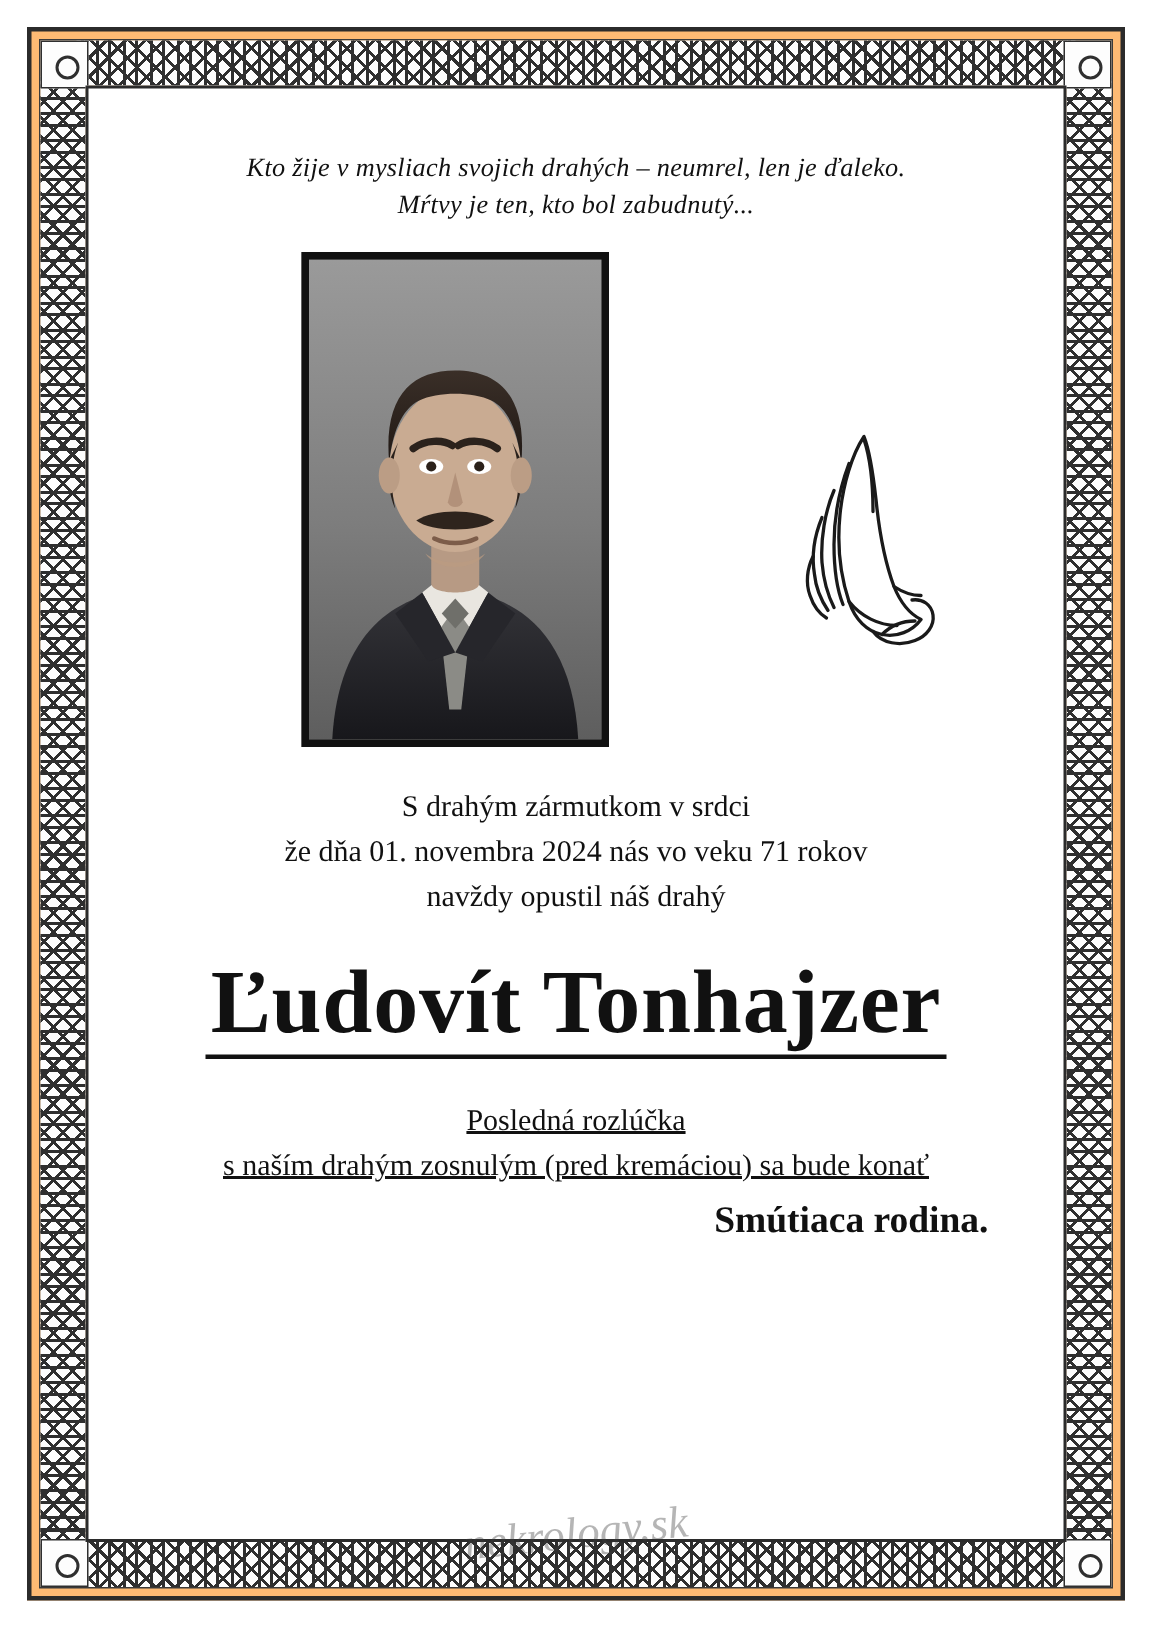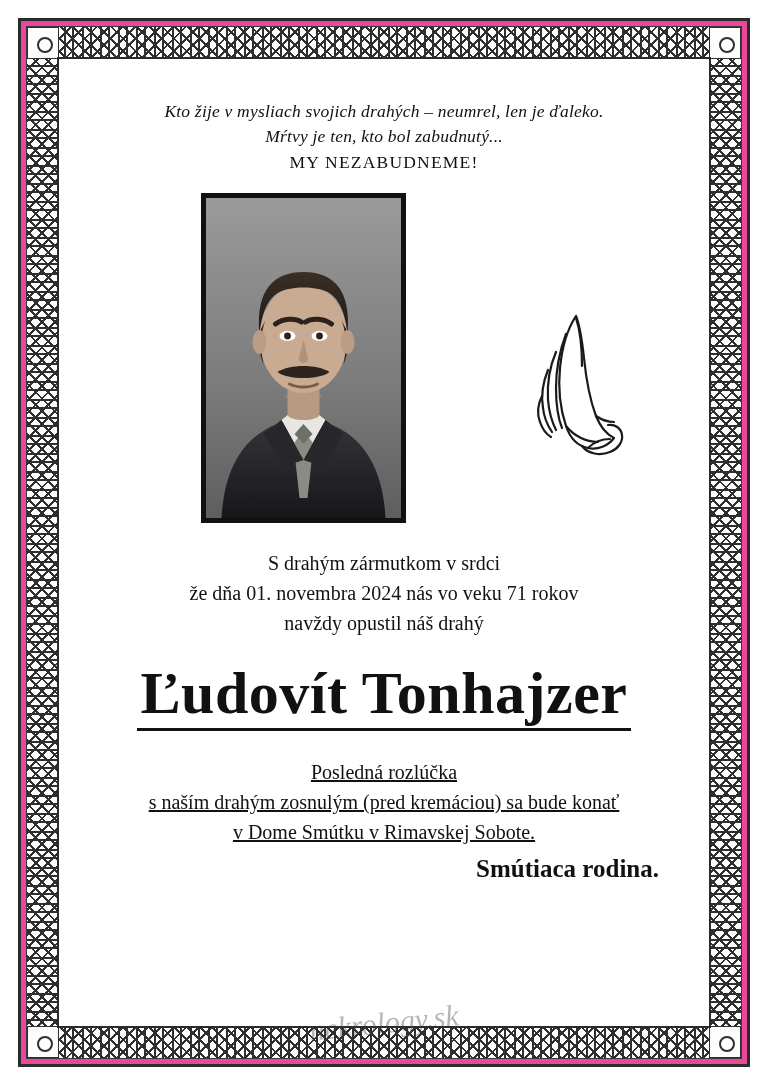--- a/index.html
+++ b/index.html
@@ -25,21 +25,21 @@
 
   
   .frame-outer {
     position: absolute;
     left: 18px;
     top: 18px;
     right: 18px;
     bottom: 18px;
     border: 3px solid #2b2b2b;
     box-sizing: border-box;
-    background: #ec4899;
+    background: #fdba74;
   }
   .frame-band {
     position: absolute;
     left: 5px;
     top: 5px;
     right: 5px;
     bottom: 5px;
     box-sizing: border-box;
     border: 1px solid #3a3a3a;
   }
@@ -221,21 +221,20 @@
     <div class="corner tr"></div>
     <div class="corner bl"></div>
     <div class="corner br"></div>
     <div class="frame-inner"></div>
 
     <div class="content">
 
       <div class="verse">
         <div>Kto žije v mysliach svojich drahých – neumrel, len je ďaleko.</div>
         <div>Mŕtvy je ten, kto bol zabudnutý...</div>
-        <div class="shout">MY NEZABUDNEME!</div>
       </div>
 
       <div class="photo-row">
         <div class="photo">
           <svg viewBox="0 0 200 320" preserveAspectRatio="xMidYMid slice" aria-hidden="true">
             <defs>
               <linearGradient id="bg" x1="0" y1="0" x2="0" y2="1">
                 <stop offset="0%" stop-color="#9a9a9a"></stop>
                 <stop offset="55%" stop-color="#7d7d7d"></stop>
                 <stop offset="100%" stop-color="#5e5e5e"></stop>
@@ -314,21 +313,20 @@
         <div>navždy opustil náš drahý</div>
       </div>
 
       <div>
         <div class="name">Ľudovít Tonhajzer</div>
       </div>
 
       <div class="farewell">
         <div>Posledná rozlúčka</div>
         <div>s naším drahým zosnulým (pred kremáciou) sa bude konať</div>
-        <div>v Dome Smútku v Rimavskej Sobote.</div>
       </div>
 
       <div class="signature">Smútiaca rodina.</div>
 
       <div class="watermark">nekrology.sk</div>
     </div>
   </div>
 </div>
 
 </body></html>

